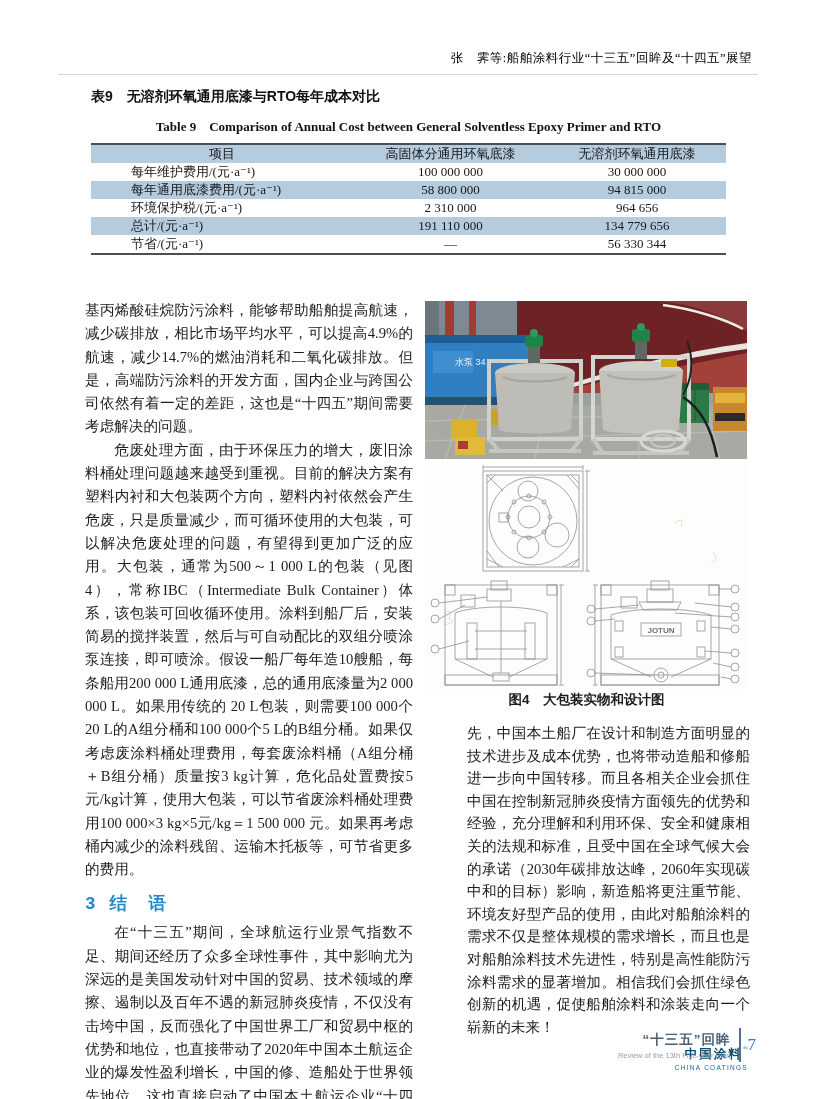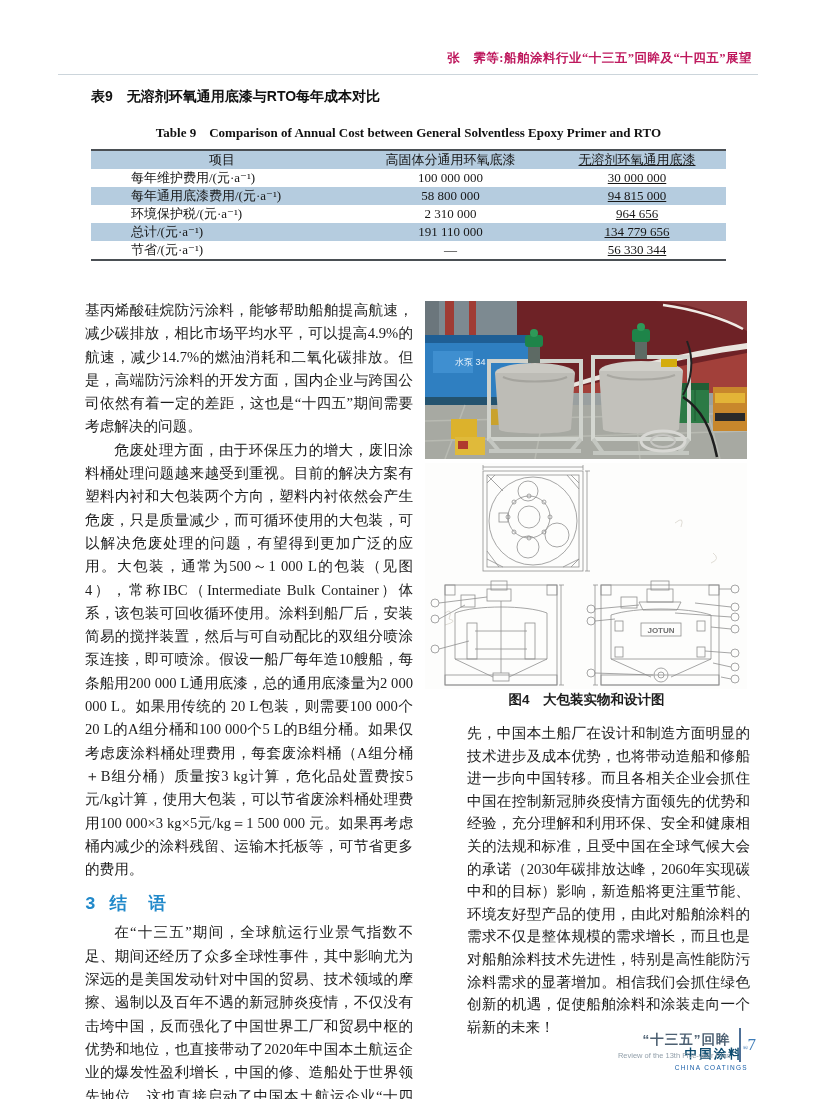--- a/index.html
+++ b/index.html
@@ -5,37 +5,37 @@
   * { box-sizing: border-box; }
   html,body { margin:0; padding:0; background:#ffffff; }
   .page {
     position:relative; width:816px; height:1099px; margin:0 auto;
     background:#ffffff; overflow:hidden;
     font-family:"Liberation Serif","DejaVu Serif",serif; color:#1c1c1c;
   }
   
   .running-head {
     position:absolute; top:50px; left:60px; right:64px;
-    text-align:right; font-size:12.5px; color:#be185d; letter-spacing:0.5px;font-weight:bold;
+    text-align:right; font-size:12.5px; color:#000000; letter-spacing:0.5px;
   }
   .head-rule { position:absolute; top:74px; left:58px; width:700px; height:1px; background:#ccd5db; }
 
   
   .table-block { position:absolute; top:88px; left:91px; width:635px; }
   .tbl-title-zh {
     font-weight:bold; font-size:14px;
     font-family:"Liberation Sans","DejaVu Sans",sans-serif; color:#111;
   }
-  .tbl-title-en { text-align:center; font-weight:bold; font-size:13px; margin-top:18px; color:#111; }
+  .tbl-title-en { text-align:center; font-weight:bold; font-size:13px; margin-top:12px; color:#111; }
   table.cost { width:100%; border-collapse:collapse; margin-top:7px;
     border-top:2px solid #4a4f54; border-bottom:2px solid #4a4f54; }
   table.cost td, table.cost th { font-weight:normal; font-size:13px; height:17.6px; padding:0; color:#171717; }
   table.cost .c1 { width:262px; text-align:left; padding-left:40px; }
   table.cost .c2 { width:195px; text-align:center; }
-  table.cost .c3 { width:178px; text-align:center;text-decoration:underline; }
+  table.cost .c3 { width:178px; text-align:center; }
   tr.blue { background:#b5ccdf; }
 
   
   .col { position:absolute; top:299px; }
   .col-left  { left:85px;  width:328px; }
   .col-right { left:423px; width:327px; }
   .col p { margin:0; text-align:justify; font-size:14.6px; line-height:23.3px; }
   .col-right p { line-height:22.6px;margin-left:44px; }
   .indent { text-indent:2em; }
 

